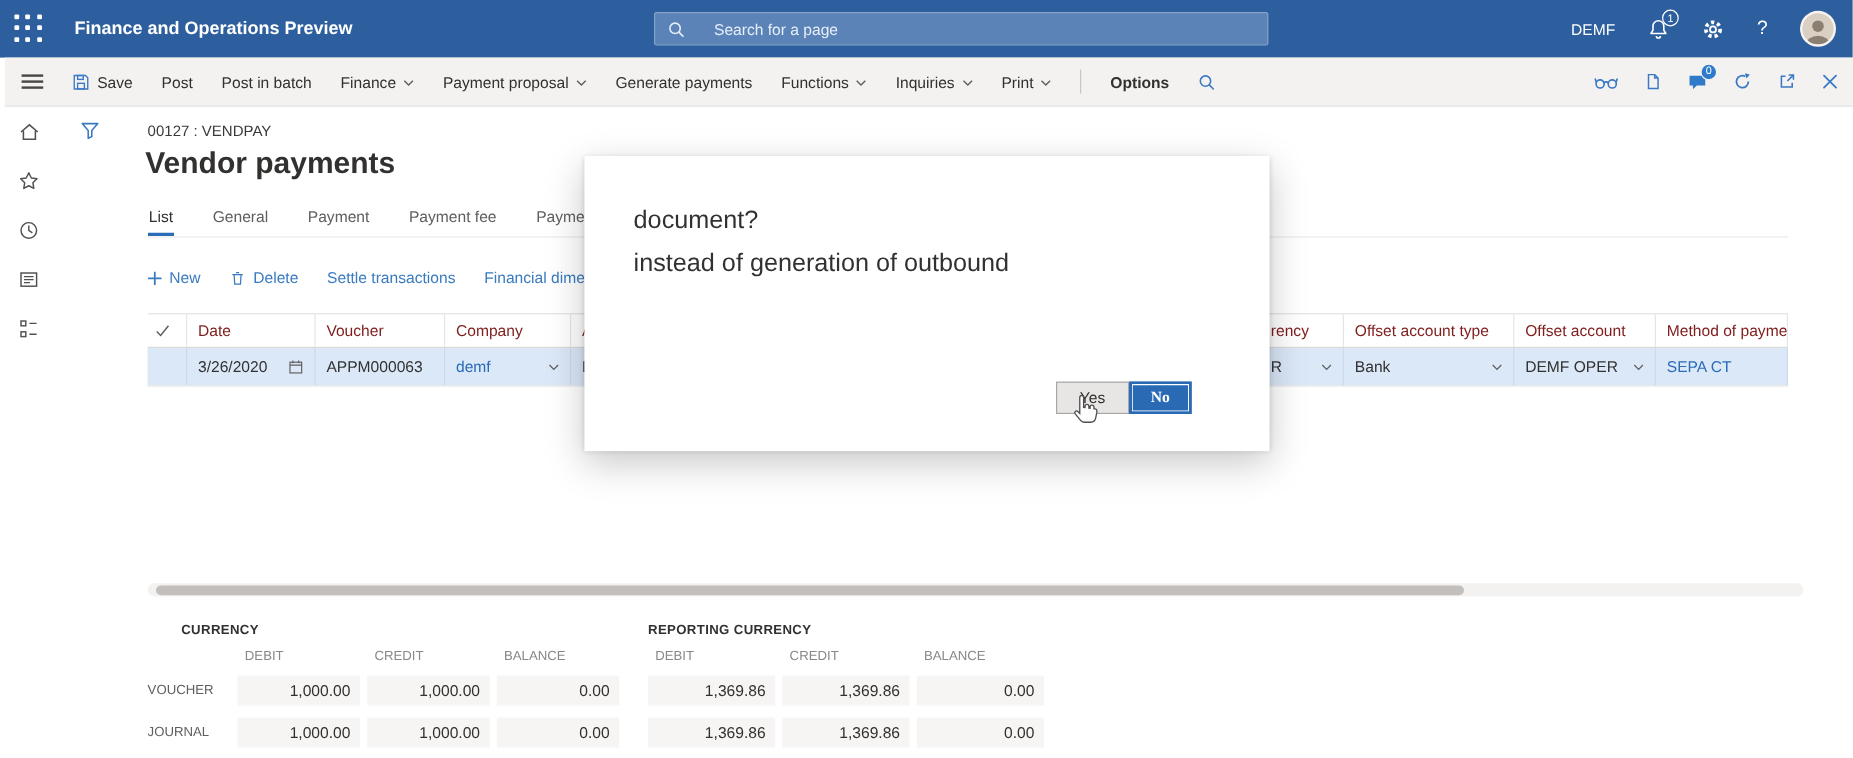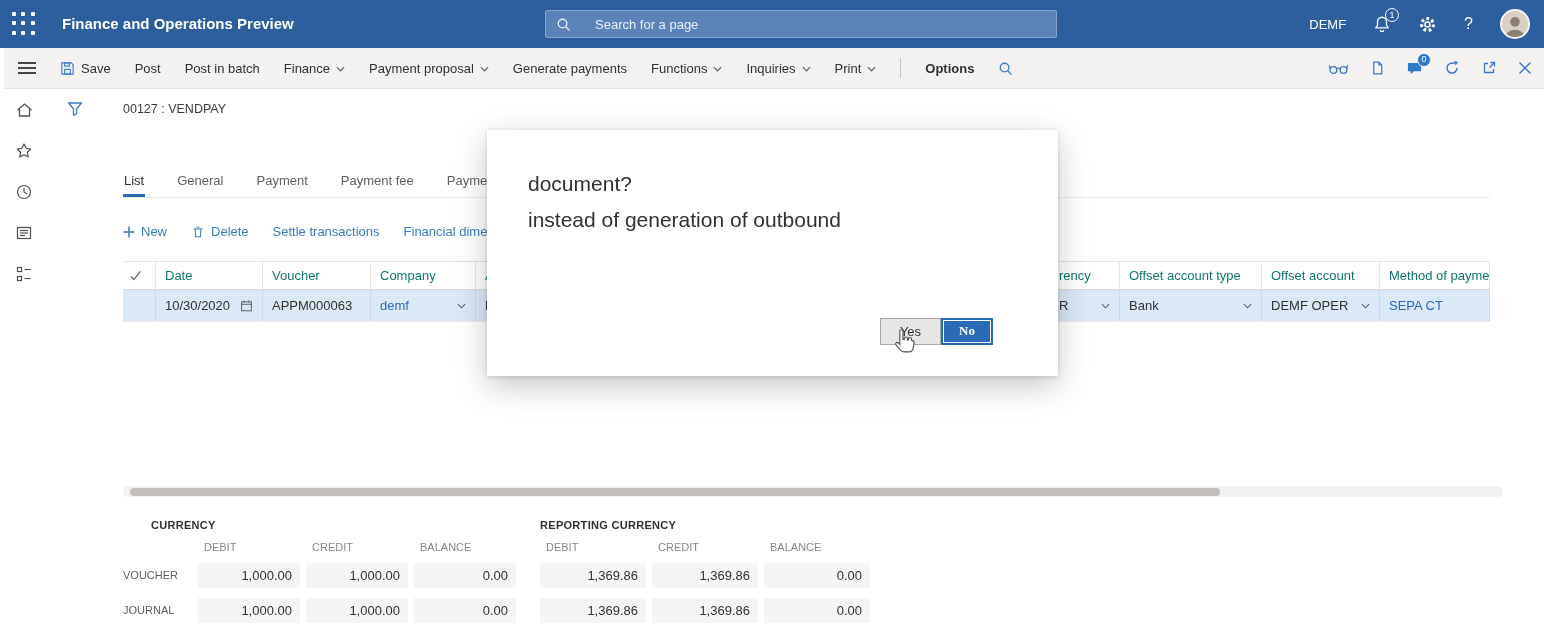--- a/index.html
+++ b/index.html
@@ -54,21 +54,21 @@
   .record-id { position:absolute; left:75px; top:13px; font-size:12.5px; color:#3b3a39; }
   .page-title { position:absolute; left:73px; top:33px; font-size:25px; font-weight:600; color:#323130; }
   .tabs { position:absolute; left:75px; top:78px; right:54px; display:flex; gap:31px; font-size:13px;
           border-bottom:1px solid #eceae8; }
   .tab { padding:6px 1px 9px; color:#605e5c; cursor:pointer; white-space:nowrap; }
   .tab.active { color:#323130; box-shadow:inset 0 -3px 0 #2b6cb8; }
   .grid-toolbar { position:absolute; left:75px; top:135px; display:flex; gap:24px; font-size:13px; color:#3a7bbf; }
   .gt-item { display:inline-flex; align-items:center; gap:6px; cursor:pointer; white-space:nowrap; }
 
   .grid { position:absolute; left:75px; top:172px; right:54px; font-size:13px; }
-  .g-head { display:flex; height:29px; border-top:1px solid #e3e1df; border-bottom:1px solid #dcdad8; color:#0f766e; }
+  .g-head { display:flex; height:29px; border-top:1px solid #e3e1df; border-bottom:1px solid #dcdad8; color:#7f1d1d; }
   .g-row  { display:flex; height:32px; background:#dbe8f8; border-bottom:1px solid #eceae8; color:#323130; }
   .gc { display:flex; align-items:center; padding:0 9px; border-right:1px solid #e8e6e4;
         overflow:hidden; white-space:nowrap; }
   .g-row .gc { border-right:1px solid #cbdaec; }
   .c-sel{width:33px; padding:0 6px;} .c-date{width:107px} .c-voucher{width:108px} .c-company{width:105px}
   .c-account{width:574px} .c-currency{width:70px} .c-offtype{width:142px} .c-offacct{width:118px} .c-method{flex:1}
   .lnk { color:#2b6cb8; }
   .cell-chev { margin-left:auto; color:#605e5c; }
   .cal { margin-left:auto; color:#605e5c; }
 
@@ -324,20 +324,21 @@
 
 <div class="content">
   <span class="filter-btn icon">
     <span class="icon">
       <svg width="18" height="18" viewBox="0 0 18 18" fill="none" stroke="currentColor" stroke-width="1.3" stroke-linejoin="round">
           <path d="M2.5 3 h13 l-5 5.7 v5 l-3 1.6 v-6.6 z"></path>
         </svg>
     </span>
   </span>
   <div class="record-id">00127 : VENDPAY</div>
+  <div class="page-title">Vendor payments</div>
 
   <div class="tabs">
     <span class="tab active">List</span>
     <span class="tab">General</span>
     <span class="tab">Payment</span>
     <span class="tab">Payment fee</span>
     <span class="tab">Payme</span>
   </div>
 
   <div class="grid-toolbar">
@@ -393,21 +394,21 @@
       <div class="gc c-offacct">
           <span>Offset account</span>
         </div>
       <div class="gc c-method">
           <span>Method of paymer</span>
         </div>
     </div>
     <div class="g-row">
       <div class="gc c-sel"></div>
       <div class="gc c-date">
-        <span>10/30/2020</span>
+        <span>3/26/2020</span>
         <span class="cal icon">
           <svg width="13" height="13" viewBox="0 0 16 16" fill="none" stroke="currentColor" stroke-width="1.2">
               <rect x="2" y="3.5" width="12" height="11"></rect>
               <line x1="2" y1="6.5" x2="14" y2="6.5"></line>
               <line x1="5" y1="1.8" x2="5" y2="4.5"></line>
               <line x1="11" y1="1.8" x2="11" y2="4.5"></line>
             </svg>
         </span>
       </div>
       <div class="gc c-voucher">

